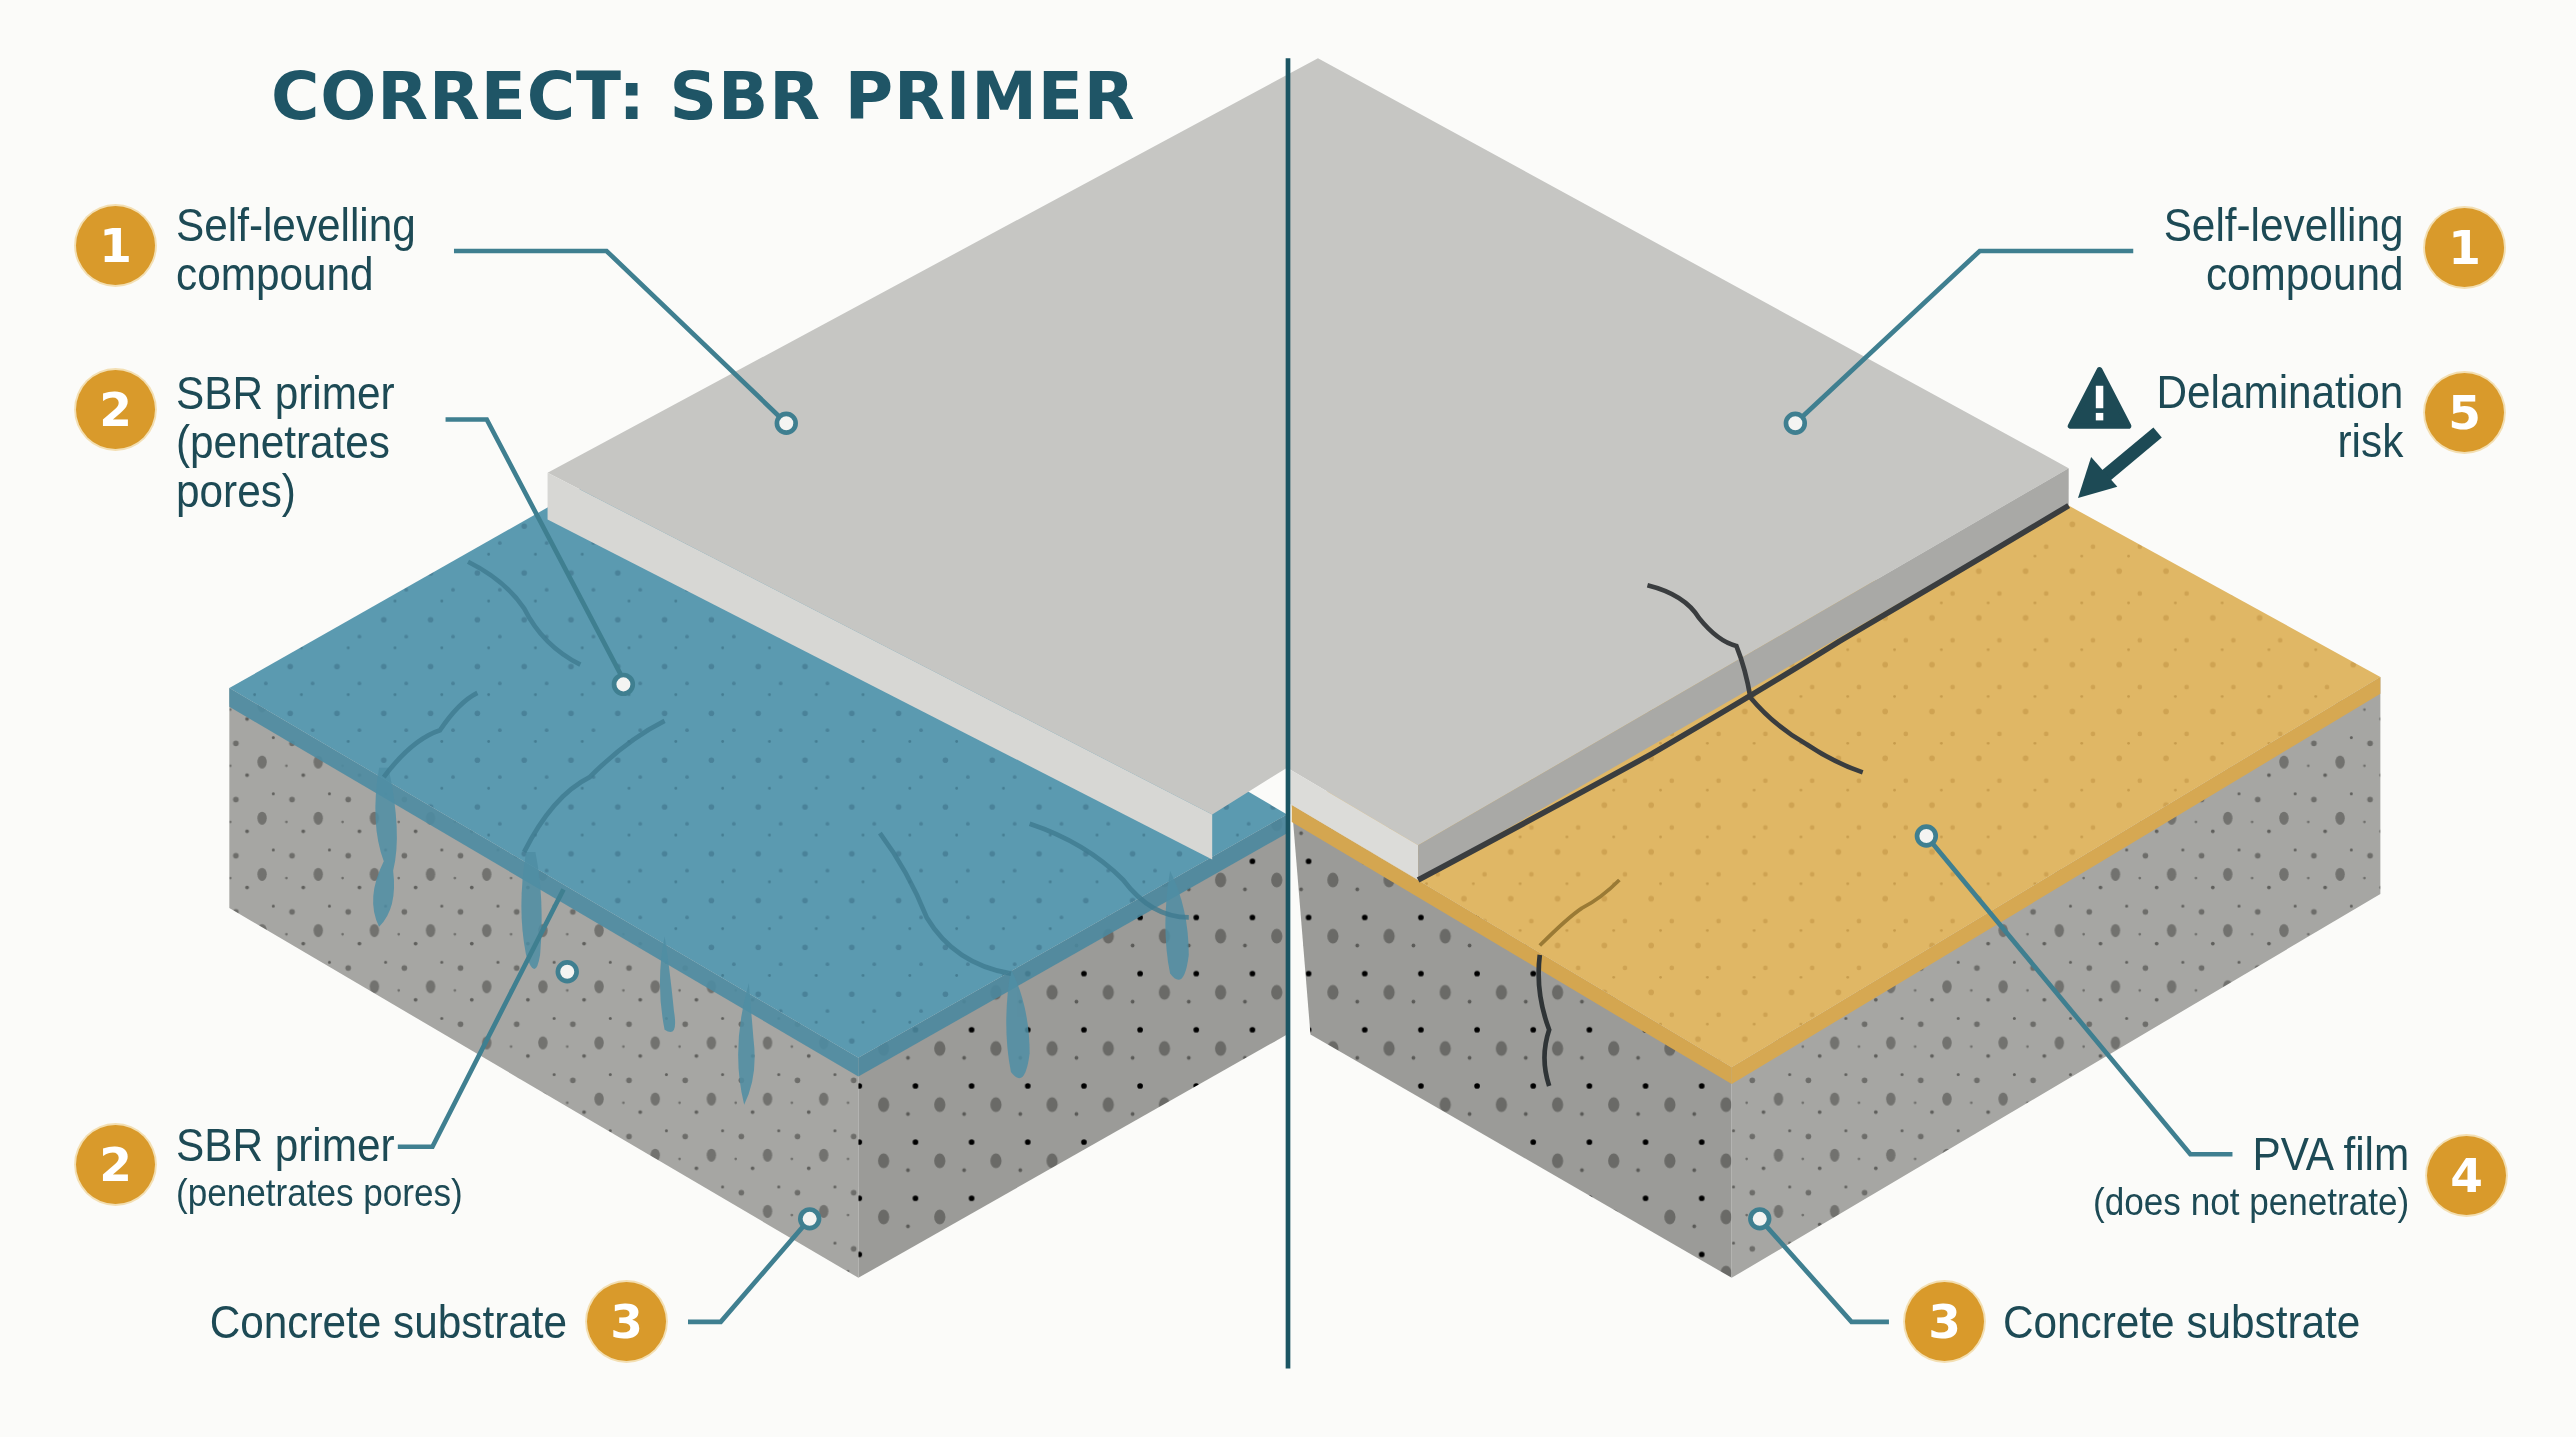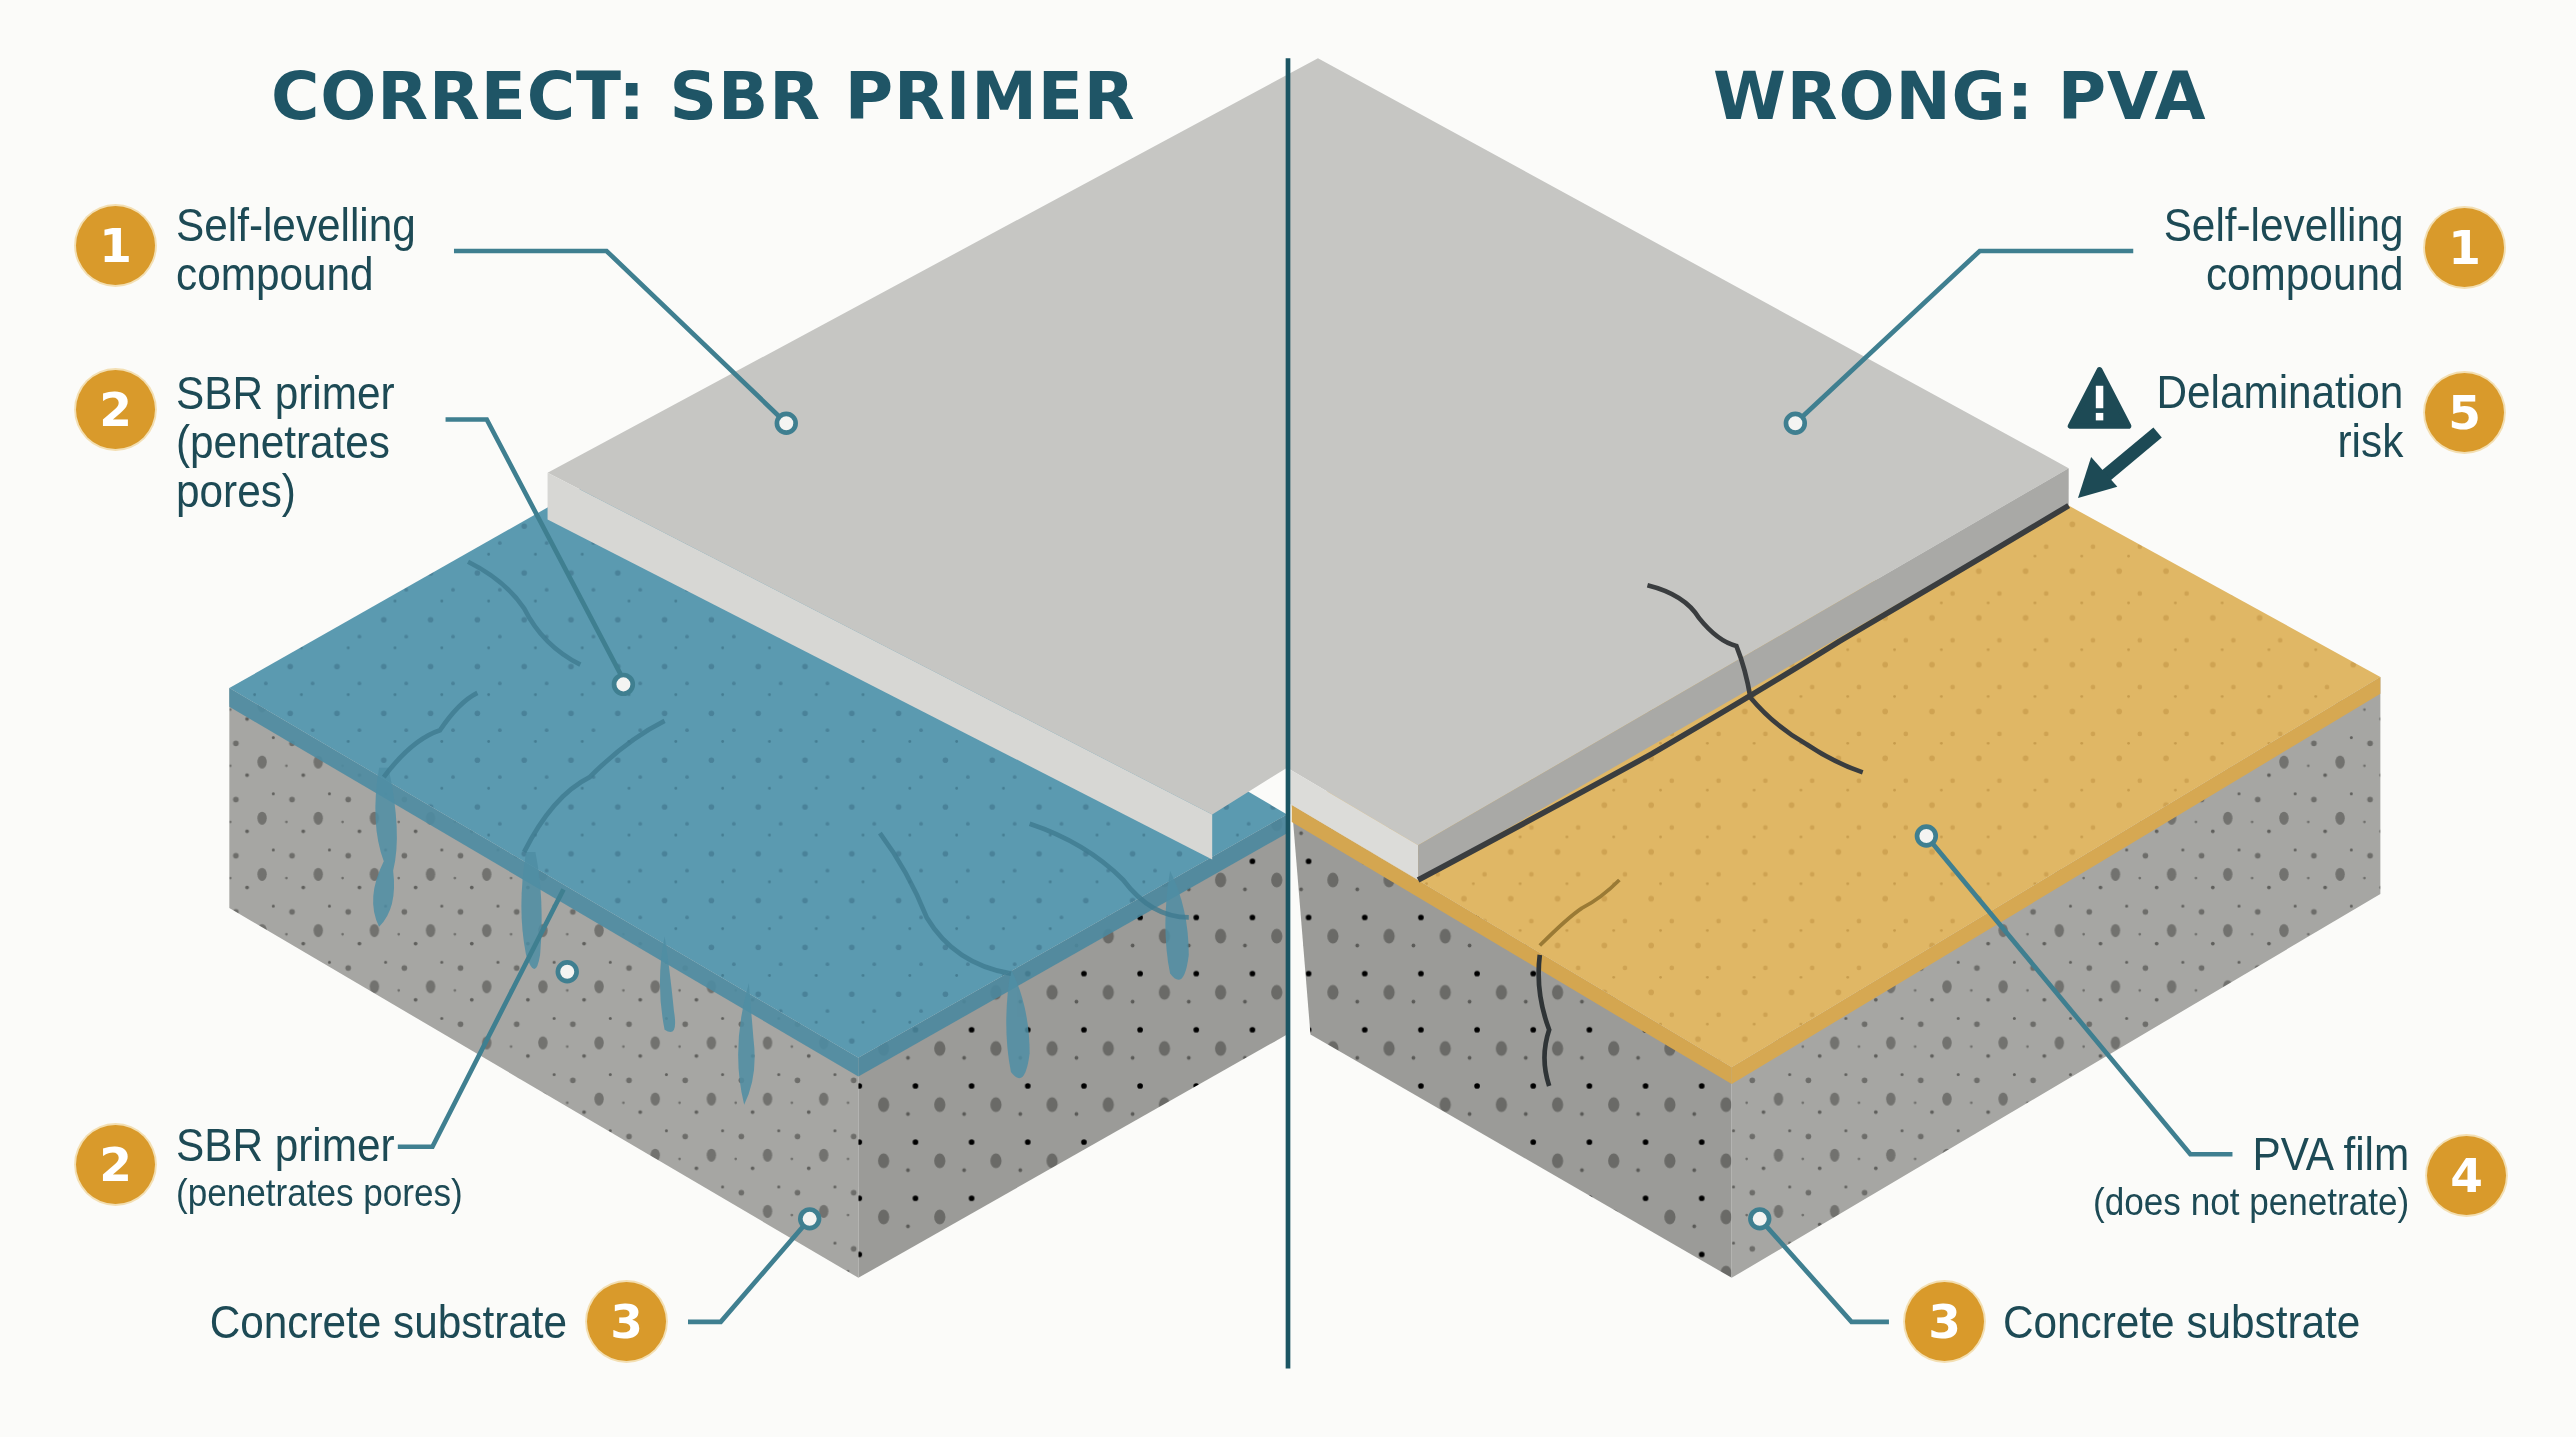--- a/index.html
+++ b/index.html
@@ -135,21 +135,20 @@
     </g>
 
     <g>
       <polygon points="2243,395 2212,455 2274,455" fill="#1d4a55" stroke="#1d4a55" stroke-width="6" stroke-linejoin="round"></polygon>
       <rect x="2239" y="412" width="8" height="24" fill="#fff"></rect>
       <rect x="2239" y="441" width="8" height="8" fill="#fff"></rect>
     </g>
   </svg>
 
   <div class="title" style="left:271px">CORRECT: SBR PRIMER</div>
-  <div class="title" style="left:1713px">WRONG: PVA</div>
 
   <div class="badge" style="left:76px;top:206px">1</div>
   <div class="lbl l" style="left:176px;top:200px">
     <span>Self-levelling</span><br>
     <span>compound</span>
   </div>
 
   <div class="badge" style="left:76px;top:370px">2</div>
   <div class="lbl l" style="left:176px;top:368px">
     <span>SBR primer</span><br>

